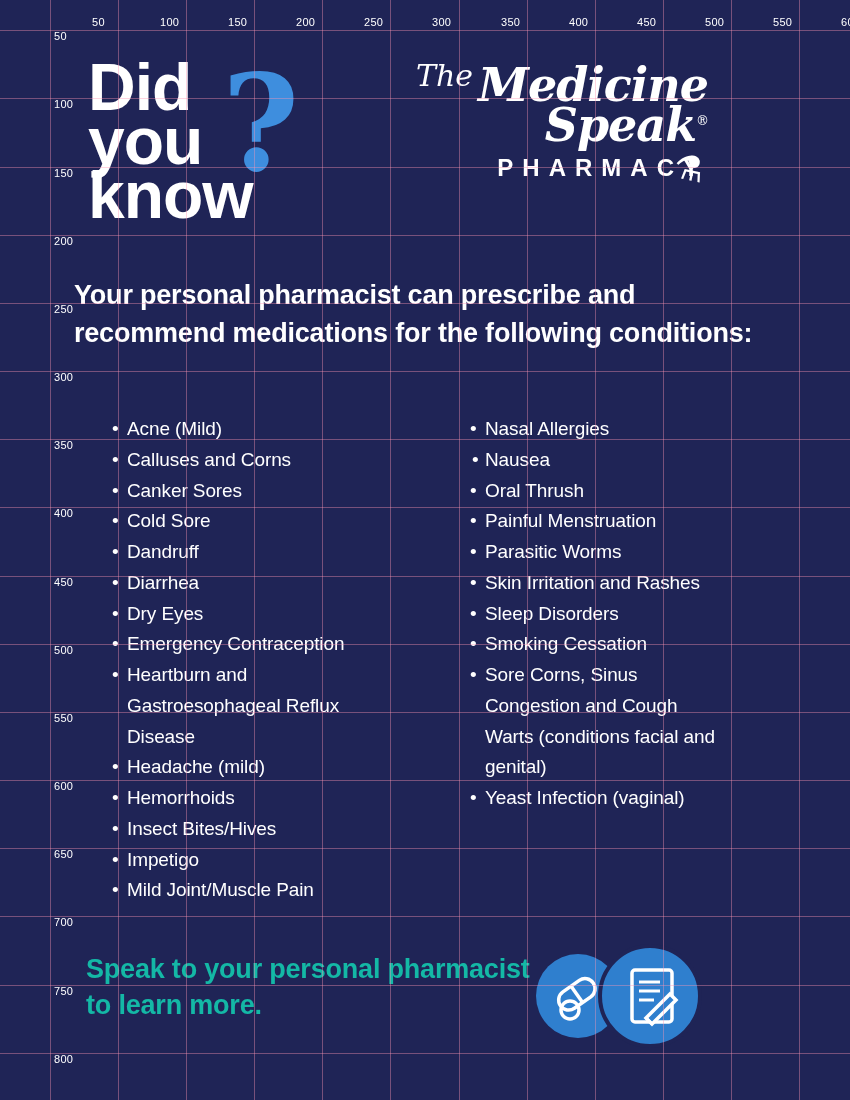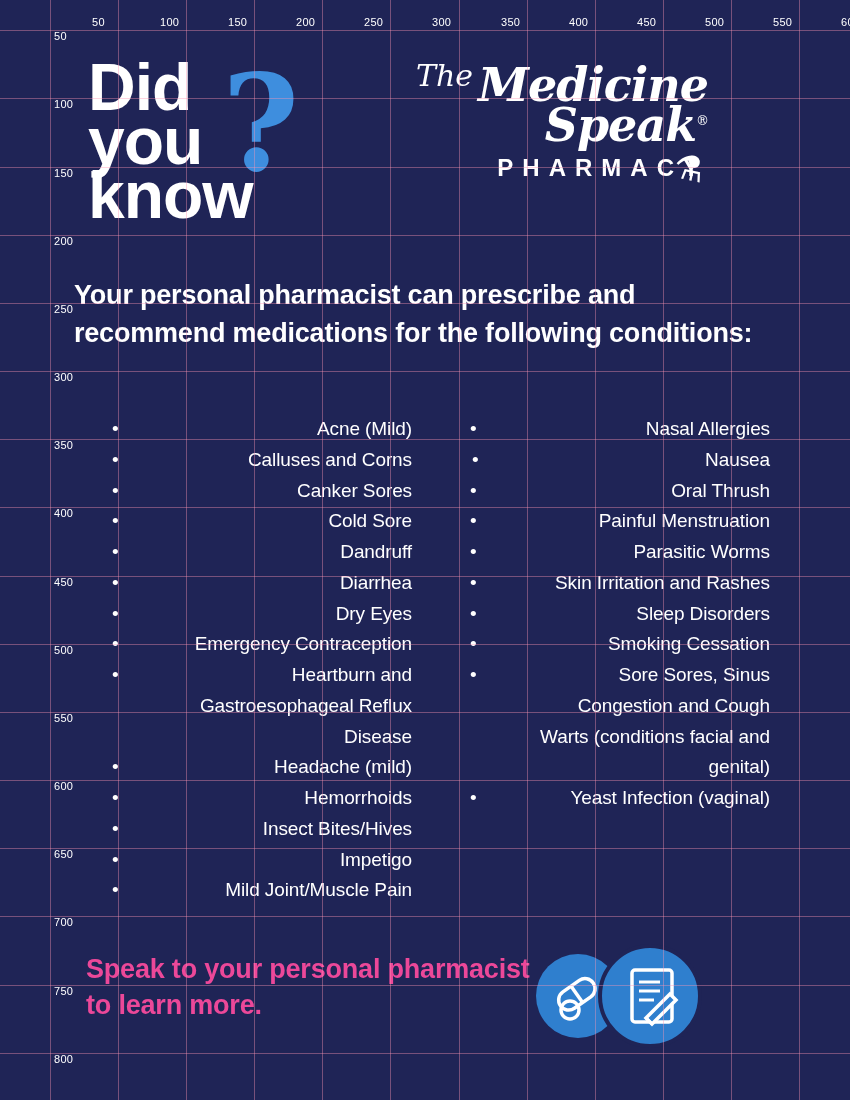--- a/index.html
+++ b/index.html
@@ -172,21 +172,20 @@
     display: flex;
     gap: 58px;
   }
   .col {
     width: 300px;
   }
   .col ul {
     list-style: none;
     margin: 0;
     padding: 0;
-    text-align: right;
   }
   .col li {
     color: #ffffff;
     font-size: 19px;
     line-height: 1.62;
     padding-left: 15px;
     position: relative;
     letter-spacing: -0.1px;
   }
   .col li.bulleted::before {
@@ -204,21 +203,21 @@
     left: 2px;
     top: 0;
   }
 
   
   .cta {
     position: absolute;
     left: 86px;
     top: 952px;
     width: 470px;
-    color: #ec4899;
+    color: #14b8a6;
     font-size: 27px;
     font-weight: bold;
     line-height: 1.32;
     letter-spacing: -0.2px;
   }
 
   .icons {
     position: absolute;
     left: 536px;
     top: 944px;
@@ -293,21 +292,21 @@
     <div class="col">
       <ul>
         <li class="bulleted">Nasal Allergies</li>
         <li class="tightbullet">Nausea</li>
         <li class="bulleted">Oral Thrush</li>
         <li class="bulleted">Painful Menstruation</li>
         <li class="bulleted">Parasitic Worms</li>
         <li class="bulleted">Skin Irritation and Rashes</li>
         <li class="bulleted">Sleep Disorders</li>
         <li class="bulleted">Smoking Cessation</li>
-        <li class="bulleted">Sore Sores, Sinus</li>
+        <li class="bulleted">Sore Corns, Sinus</li>
         <li class="nobullet">Congestion and Cough</li>
         <li class="nobullet">Warts (conditions facial and</li>
         <li class="nobullet">genital)</li>
         <li class="bulleted">Yeast Infection (vaginal)</li>
       </ul>
     </div>
   </div>
 
   <div class="cta">
     <span>Speak to your personal</span>

